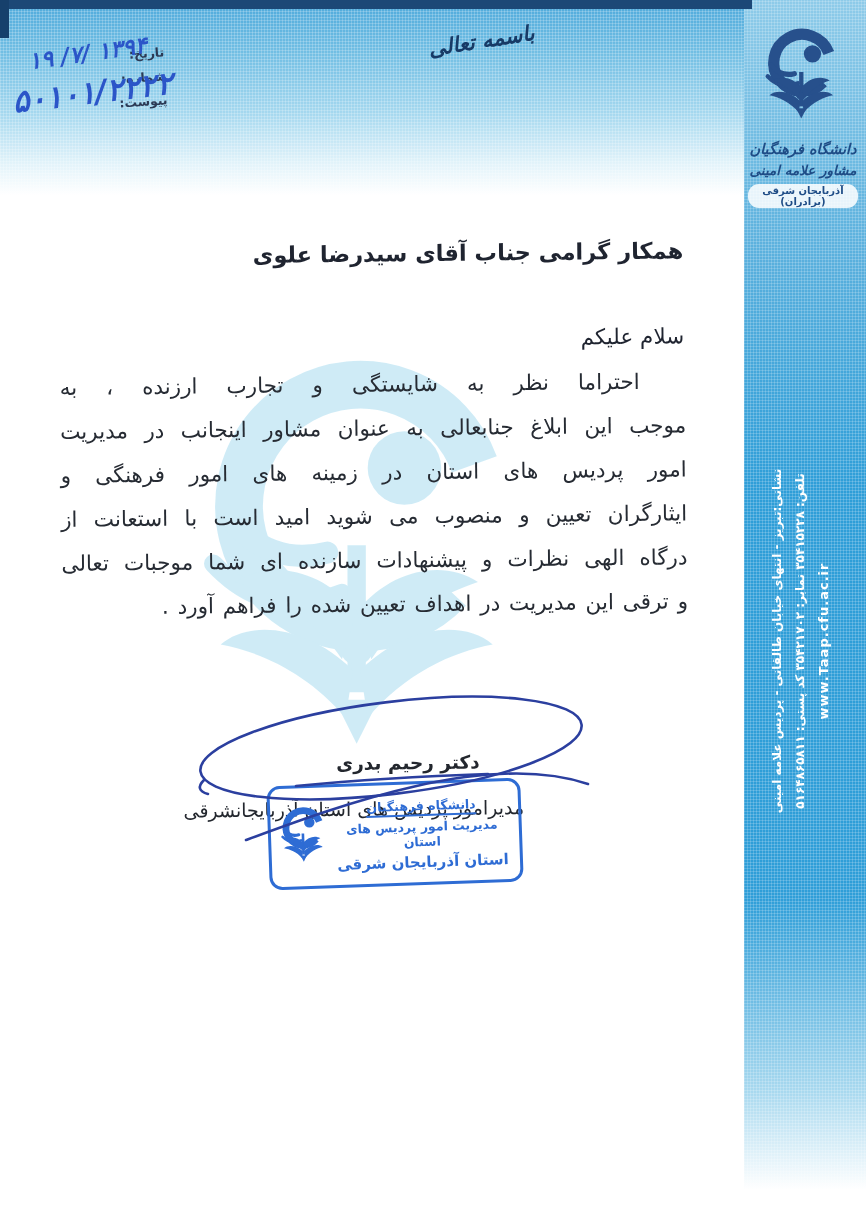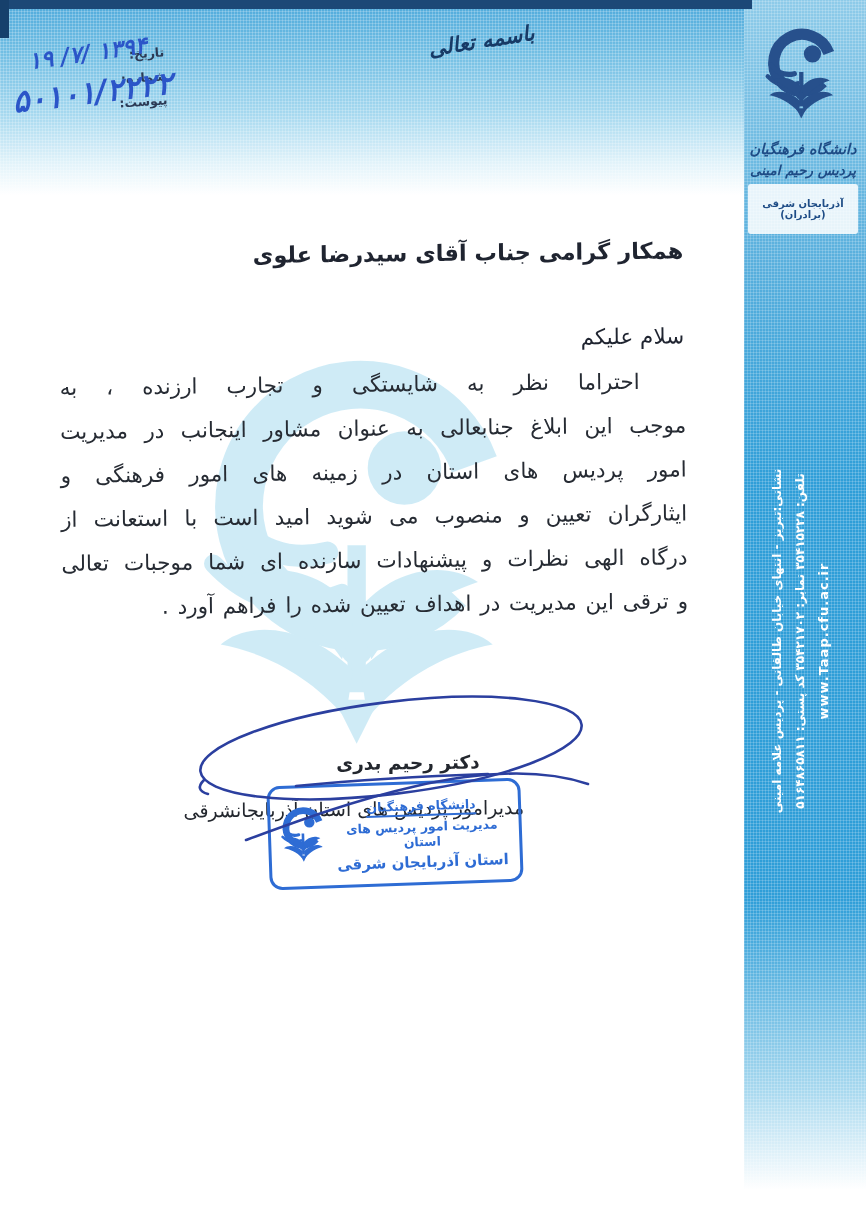--- a/index.html
+++ b/index.html
@@ -42,21 +42,21 @@
   .logo-block { position:absolute; right:8px; top:22px; width:110px; z-index:2; text-align:center; }
   .logo-block svg { display:block; margin:0 auto; }
   .uni-name, .campus-name {
     font-family:"DejaVu Serif", serif; font-style:italic; font-weight:bold;
     color:#1e4c86; direction:rtl; line-height:1.55;
   }
   .uni-name { font-size:14.5px; margin-top:4px; }
   .campus-name { font-size:13.5px; }
   .region-name {
     margin-top:3px; display:inline-block; background:rgba(255,255,255,.85);
-    border-radius:3px; padding:14px 4px; font-size:10px; font-weight:bold;
+    border-radius:11px; padding:1px 4px; font-size:10px; font-weight:bold;
     color:#1e4c86; direction:rtl;
   }
 
   
   .content { position:absolute; inset:0; z-index:2; transform:rotate(-0.6deg); }
   .recipient {
     position:absolute; right:179px; top:240px; direction:rtl;
     font-size:22.5px; font-weight:600; color:#1f2430; white-space:nowrap;
   }
   .salutation {
@@ -141,21 +141,21 @@
     <div class="row">پیوست:</div>
   </div>
   <div class="hw hw-date">۱۳۹۴ /۷/ ۱۹</div>
   <div class="hw hw-number">۵۰۱۰۱/۲۲۲۲</div>
 
   <div class="logo-block">
     <svg width="96" height="112" style="color:#27508c">
       <use href="#cfu-logo" width="96" height="112"></use>
     </svg>
     <div class="uni-name">دانشگاه فرهنگیان</div>
-    <div class="campus-name">پردیس رحیم امینی</div>
+    <div class="campus-name">مشاور علامه امینی</div>
     <div class="region-name">آذربایجان شرقی (برادران)</div>
   </div>
 
   <svg class="watermark" width="432" height="478" style="color:#a8dcf0">
     <use href="#cfu-logo" width="432" height="478"></use>
   </svg>
 
   <div class="content">
     <div class="recipient">همکار گرامی جناب آقای سیدرضا علوی</div>
     <div class="salutation">سلام علیکم</div>

